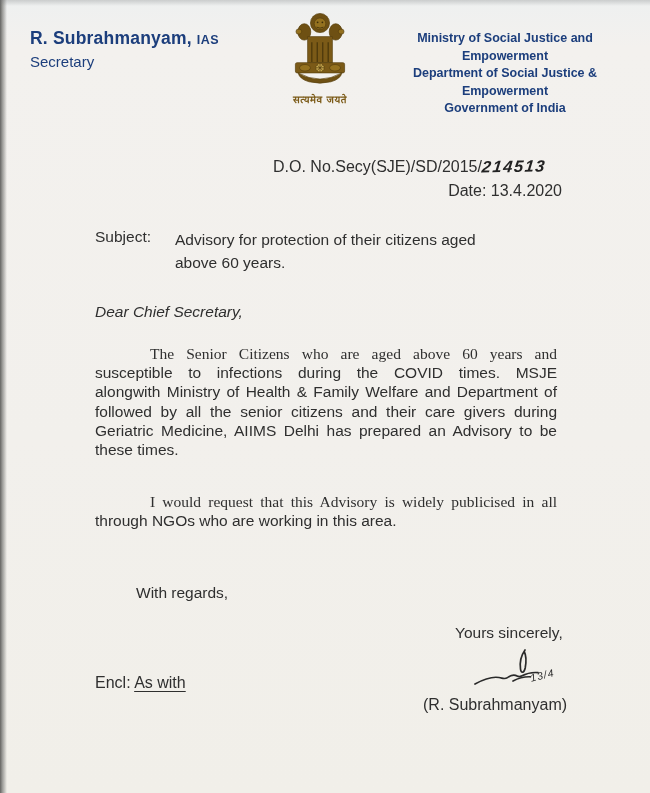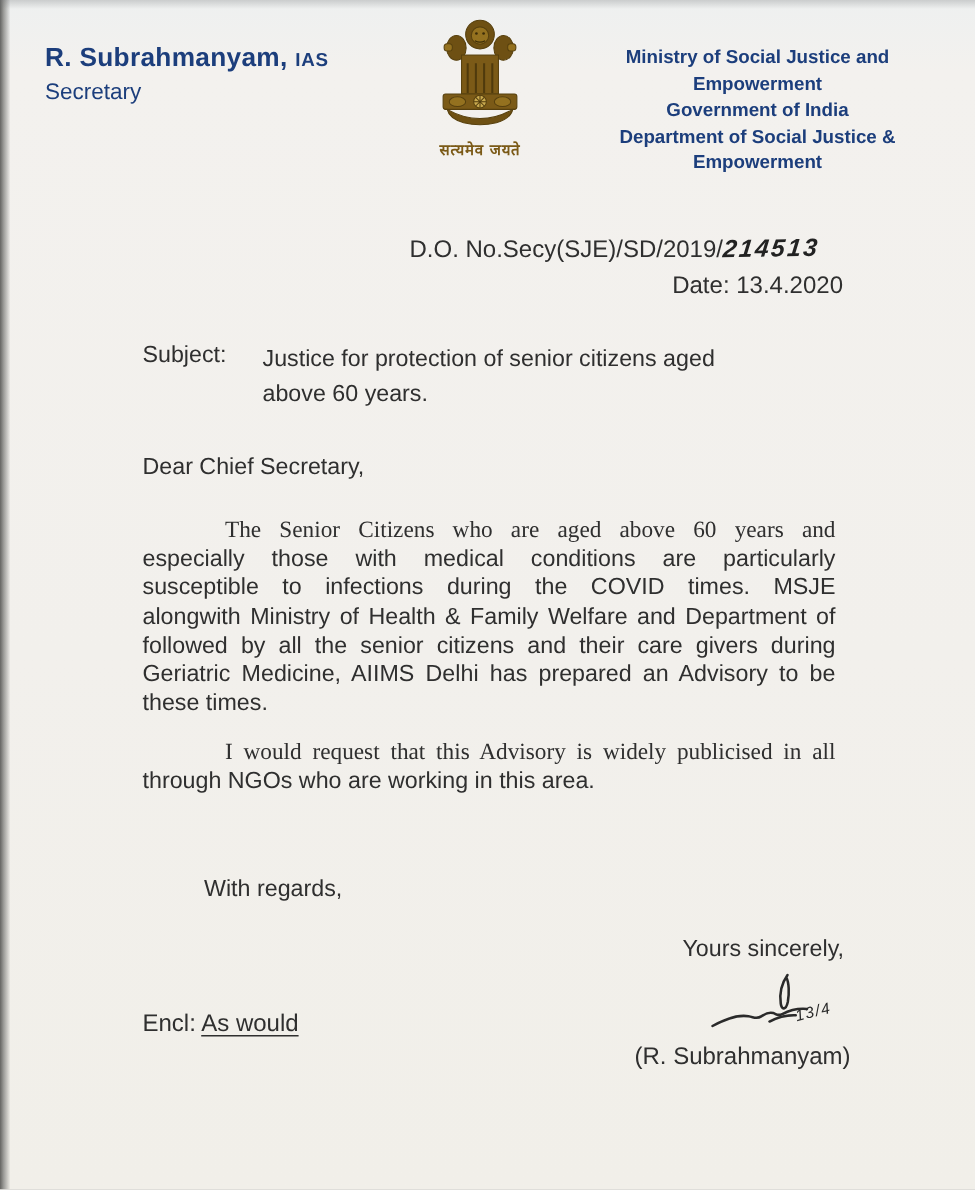--- a/index.html
+++ b/index.html
@@ -39,21 +39,21 @@
   
   .ref-do{position:absolute;left:273px;top:157px;font-size:16px;}
   .handwritten{
     display:inline-block;font-style:italic;font-weight:bold;font-size:16.5px;
     transform:skewX(-7deg) rotate(-1deg);letter-spacing:1.5px;color:#222;
   }
   .ref-date{position:absolute;left:430px;top:182px;width:132px;text-align:right;font-size:16px;}
   
   .subject-label{position:absolute;left:95px;top:228px;font-size:15.5px;text-align:right;}
   .subject-lines{position:absolute;left:175px;top:228px;width:350px;font-size:15.5px;line-height:23px;}
-  .salutation{position:absolute;left:95px;top:303px;font-size:15.5px;}
+  .salutation{position:absolute;left:95px;top:303px;font-size:15.5px;font-style:italic;}
   
   .para{position:absolute;left:95px;width:462px;font-size:15.5px;line-height:19.2px;}
   .p1{top:344px;}
   .p2{top:492px;}
   .justified .line{text-align:justify;text-align-last:justify;}
   .justified .line:last-child{text-align-last:left;}
   .indent-first .line:first-child{text-indent:55px;font-family:Liberation Serif, serif;}
   
   .regards{position:absolute;left:136px;top:584px;font-size:15.5px;}
   .sincerely{position:absolute;left:455px;top:624px;font-size:15.5px;}
@@ -115,40 +115,39 @@
         </g>
 
         <path d="M13,95 Q45,113 77,95 Q75,104 61,108 Q45,112 29,108 Q15,104 13,95 Z" fill="#6e5013"></path>
       </g>
     </svg>
     <div class="emblem-caption">सत्यमेव जयते</div>
   </div>
 
   <div class="ministry">
     <div>Ministry of Social Justice and Empowerment</div>
+    <div>Department of Social Justice &amp; Empowerment</div>
     <div>Government of India</div>
-    <div>Department of Social Justice &amp; Empowerment</div>
   </div>
 
   <div class="ref-do">
-    <span>D.O. No.Secy(SJE)/SD/2019/</span><span class="handwritten">214513</span>
+    <span>D.O. No.Secy(SJE)/SD/2015/</span><span class="handwritten">214513</span>
   </div>
   <div class="ref-date">Date: 13.4.2020</div>
 
   <div class="subject-label">Subject:</div>
   <div class="subject-lines">
-      <div class="line">Justice for protection of senior citizens aged</div>
+      <div class="line">Advisory for protection of their citizens aged</div>
       <div class="line">above 60 years.</div>
     </div>
 
   <div class="salutation">Dear Chief Secretary,</div>
 
   <div class="para p1 justified indent-first">
       <div class="line">The Senior Citizens who are aged above 60 years and</div>
-      <div class="line">especially those with medical conditions are particularly</div>
       <div class="line">susceptible to infections during the COVID times. MSJE</div>
       <div class="line">alongwith Ministry of Health &amp; Family Welfare and Department of</div>
       <div class="line">followed by all the senior citizens and their care givers during</div>
       <div class="line">Geriatric Medicine, AIIMS Delhi has prepared an Advisory to be</div>
       <div class="line">these times.</div>
     </div>
   <div class="para p2 justified indent-first">
       <div class="line">I would request that this Advisory is widely publicised in all</div>
       <div class="line">through NGOs who are working in this area.</div>
     </div>
@@ -163,15 +162,15 @@
         <path d="M7,37 C17,31.5 25,29.5 31,30.5 C35,31.2 36.5,32.6 39.5,30.6 C41.8,29 44.5,27.6 47.5,28.4 C49.6,29 50.5,30.6 53.5,29 C58.5,26.4 63.5,25 70,25.6"></path>
         <path d="M45,34 C51,30.8 57.5,29.6 62.5,29.8"></path>
       </g>
     </svg>
     <span class="sig-note">13/4</span>
   </div>
   <div class="signatory">(R. Subrahmanyam)</div>
 
   <div class="encl">
     <span>Encl:</span>
-    <span class="underlined">As would</span>
+    <span class="underlined">As with</span>
   </div>
 </div>
 
 </body></html>

